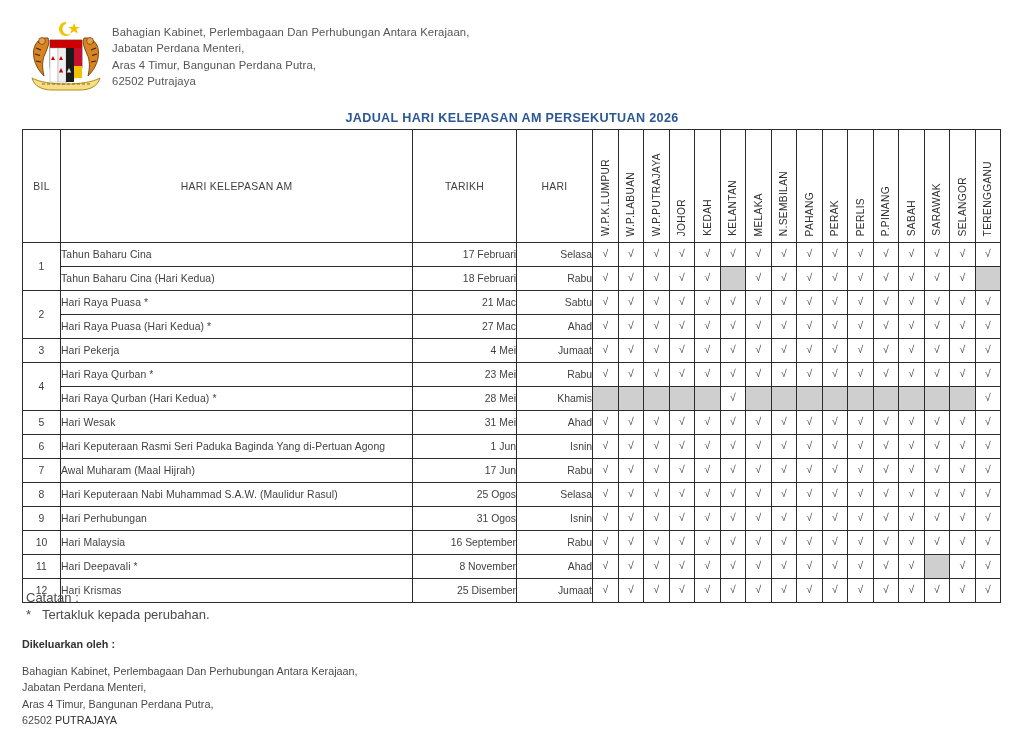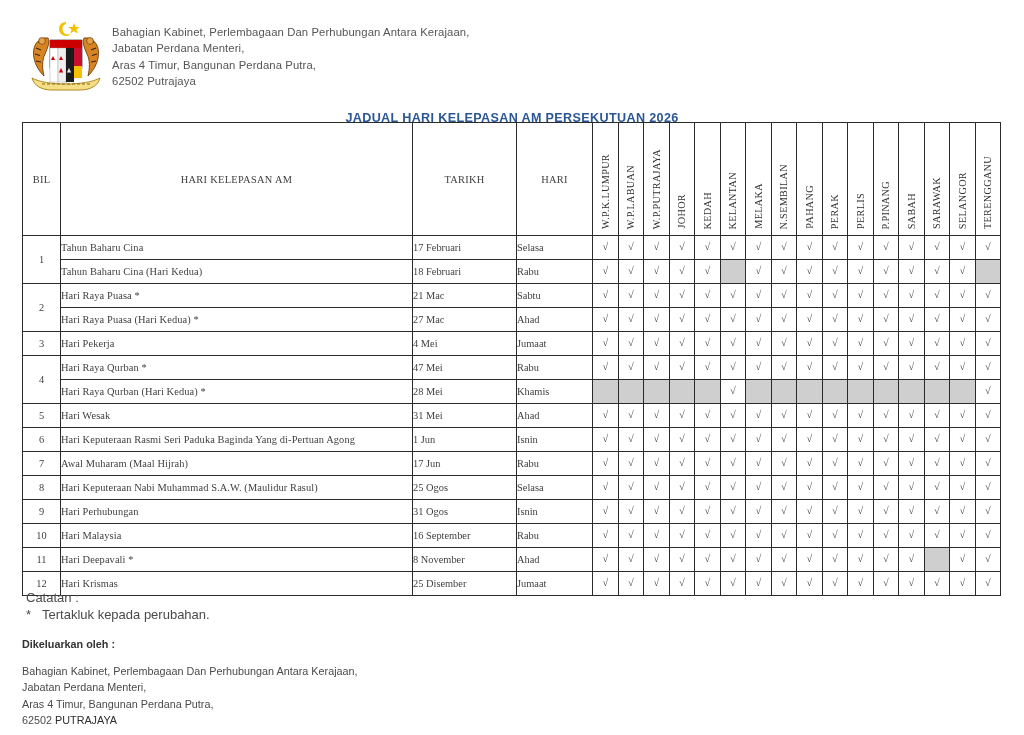--- a/index.html
+++ b/index.html
@@ -50,23 +50,22 @@
     font-size: 12.6px;
     font-weight: bold;
     color: #2b5795;
     letter-spacing: 0.35px;
     margin-top: 17px;
   }
 
   
   .table-wrap {
     position: absolute;
-    left: 22px; top: 122px;
+    left: 22px; top: 129px;
     width: 978px;
-    font-family: Liberation Serif, serif;
   }
   table.sched {
     border-collapse: collapse;
     table-layout: fixed;
     width: 978px;
   }
   table.sched th, table.sched td {
     border: 1px solid #2b2b2b;
     padding: 0;
     font-weight: normal;
@@ -114,21 +113,21 @@
     vertical-align: middle;
     font-size: 10.4px;
   }
   td.c-name {
     padding-left: 9px;
     vertical-align: middle;
     font-size: 10.4px;
     letter-spacing: 0.1px;
   }
   td.c-date, td.c-day {
-    text-align: left;
+    text-align: right;
     vertical-align: middle;
     font-size: 10.4px;
   }
   td.c-tick {
     text-align: center;
     vertical-align: middle;
     color: #e2847f;
     font-size: 11px;
     line-height: 1;
   }
@@ -426,21 +425,21 @@
           <td class="c-tick">√</td>
           <td class="c-tick">√</td>
           <td class="c-tick">√</td>
           <td class="c-tick">√</td>
           <td class="c-tick">√</td>
           <td class="c-tick">√</td>
         </tr>
         <tr class="rowline">
           <td class="c-bil" rowspan="2">4</td>
           <td class="c-name">Hari Raya Qurban *</td>
-          <td class="c-date">47 Mei</td>
+          <td class="c-date">23 Mei</td>
           <td class="c-day">Rabu</td>
           <td class="c-tick">√</td>
           <td class="c-tick">√</td>
           <td class="c-tick">√</td>
           <td class="c-tick">√</td>
           <td class="c-tick">√</td>
           <td class="c-tick">√</td>
           <td class="c-tick">√</td>
           <td class="c-tick">√</td>
           <td class="c-tick">√</td>

